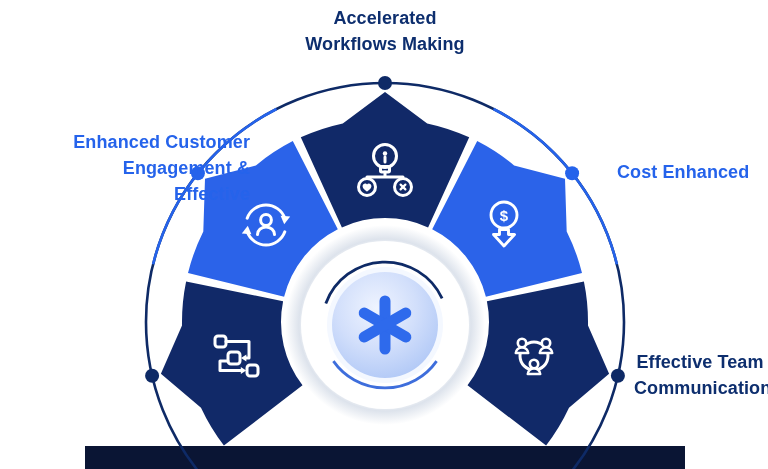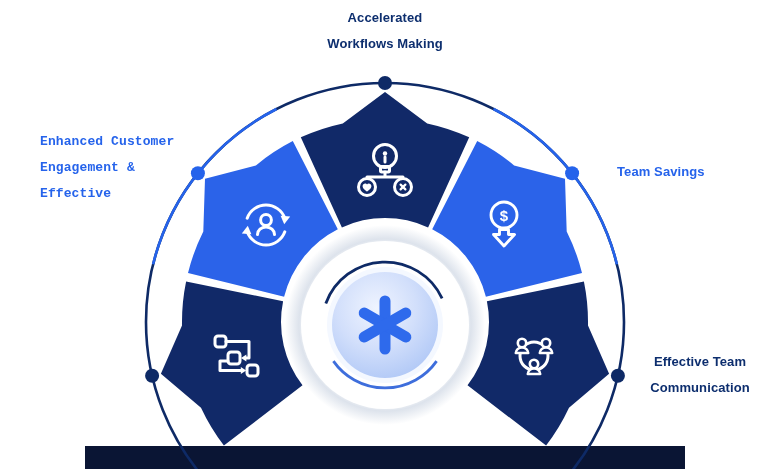--- a/index.html
+++ b/index.html
@@ -7,30 +7,30 @@
     position:relative;
     width:768px;height:469px;
     overflow:hidden;
     background:#ffffff;
     font-family:"Liberation Sans", sans-serif;
   }
   .stage svg{position:absolute;left:0;top:0;}
   .label{
     position:absolute;
     font-weight:700;
-    font-size:13px;
+    font-size:18px;
     line-height:26px;
     letter-spacing:0.1px;
   }
   .label span{display:block;}
   .label.navy{color:var(--navy-text,#0D2E6E);}
   .label.blue{color:var(--blue-text,#2563EB);}
   .label.center{text-align:center;}
   .label.top-label{left:255px;top:5px;width:260px;}
-  .label.ul-label{left:40px;top:129px;width:210px;text-align:left;font-family:Liberation Mono, monospace;}
+  .label.ul-label{left:40px;top:129px;width:210px;text-align:right;}
   .label.ur-label{left:617px;top:159px;width:140px;text-align:left;}
   .label.ll-label{left:3px;top:338px;width:160px;text-align:left;}
   .label.lr-label{left:634px;top:349px;width:132px;}
 </style>
 </head>
 <body>
 
 <div class="stage">
 
   <svg width="768" height="469" viewBox="0 0 768 469">
@@ -135,21 +135,21 @@
     <span>Workflows Making</span>
   </div>
 
   <div class="label blue ul-label">
     <span>Enhanced Customer</span>
     <span>Engagement &amp;</span>
     <span>Effective</span>
   </div>
 
   <div class="label blue ur-label">
-    <span>Team Savings</span>
+    <span>Cost Enhanced</span>
   </div>
 
 
   <div class="label navy center lr-label">
     <span>Effective Team</span>
     <span>Communication</span>
   </div>
 
 </div>
 

